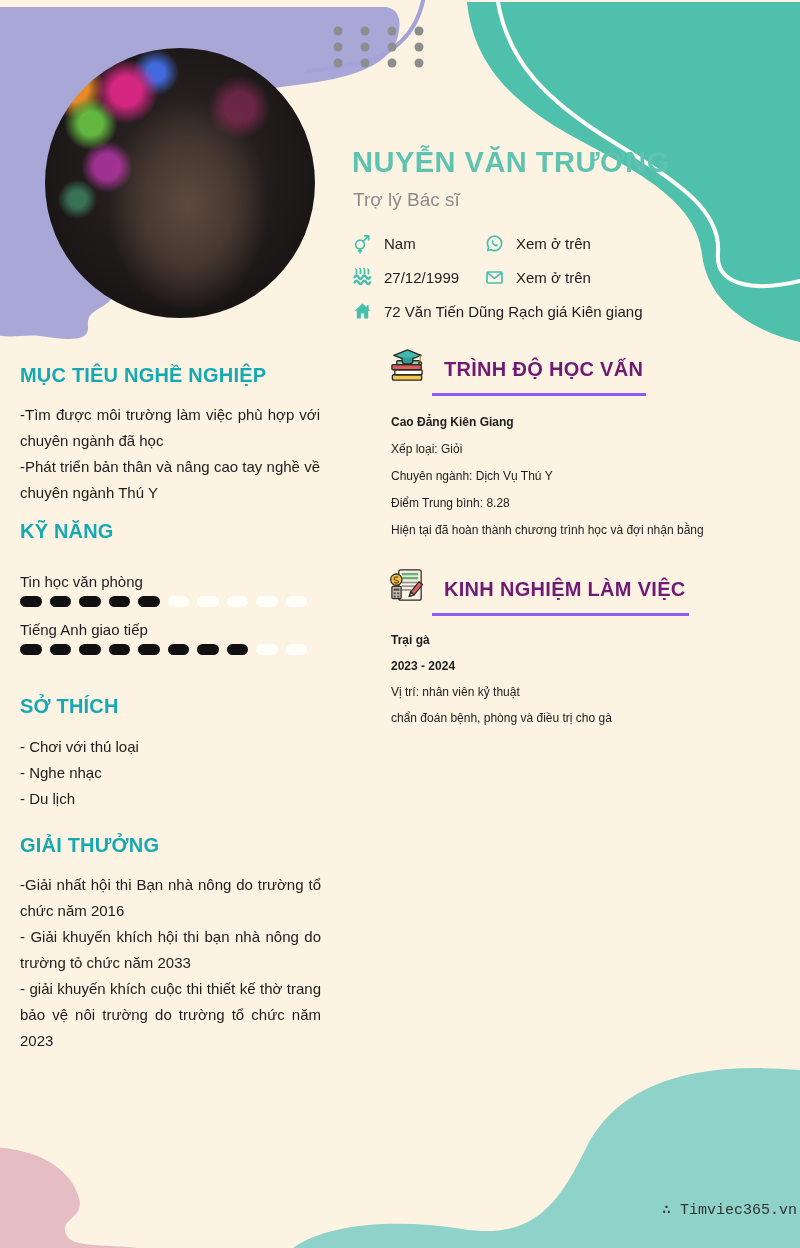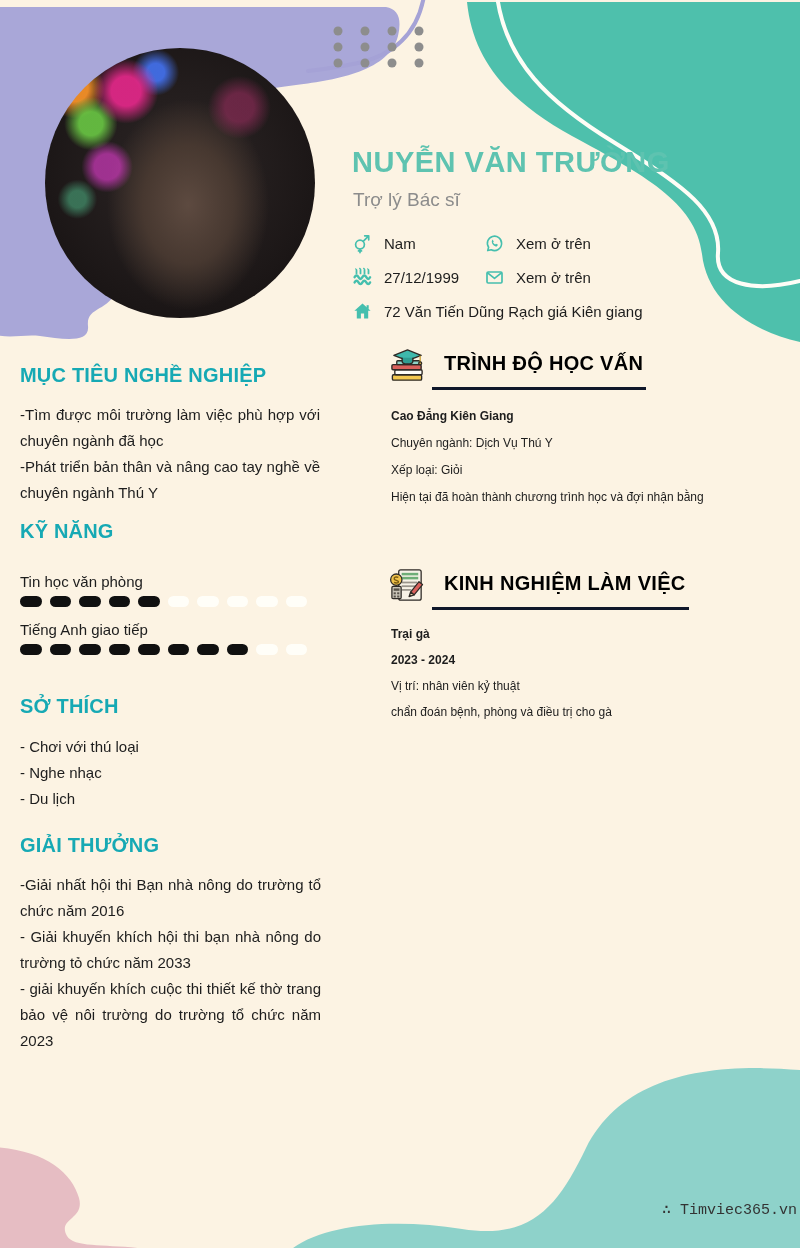--- a/index.html
+++ b/index.html
@@ -44,22 +44,22 @@
   .skill-pills{display:flex;gap:8px;}
   .pill{width:21.5px;height:11px;border-radius:6px;background:#fffef8;}
   .pill.filled{background:#101010;}
   .sec-hobbies{left:20px;top:695px;width:300px;}
   .sec-awards{left:20px;top:834px;width:301px;}
 
   .sec-edu{left:388px;top:346px;width:402px;}
   .sec-exp{left:388px;top:566px;width:402px;}
   .sec-header{display:flex;align-items:flex-start;gap:5px;}
   .sec-header svg{width:39px;height:40px;flex:none;}
-  .h-dark{margin:6px 0 0 0;font-size:20px;font-weight:bold;color:#000000;letter-spacing:.3px;
-    border-bottom:3px solid #0f172a;padding:0 3px 12px 12px;display:inline-block;}
+  .h-dark{margin:12px 0 0 0;font-size:20px;font-weight:bold;color:#701a75;letter-spacing:.3px;
+    border-bottom:3px solid #8b5cf6;padding:0 3px 12px 12px;display:inline-block;}
   .sec-body{margin-top:13px;padding-left:3px;font-size:12px;line-height:27px;}
   .sec-exp .sec-body{line-height:26px;margin-top:11px;}
   .bold{font-weight:bold;}
 
   .footer-brand{position:absolute;right:3px;top:1200px;z-index:3;
     font-family:"Liberation Mono","DejaVu Sans Mono",monospace;font-size:15px;color:#333;}
 </style>
 </head>
 <body>
 
@@ -195,22 +195,23 @@
         <path d="M20 3.5 L34 9 L20 14.5 L6 9 Z" fill="#3eb9ac"></path>
         <path d="M14.5 11.5 v3.6 c0 1.6 2.4 2.9 5.5 2.9 s5.5 -1.3 5.5 -2.9 v-3.6" fill="#2f9d92"></path>
         <path d="M33 9.5 v6.5" stroke="#caa23c" fill="none"></path>
         <circle cx="33" cy="17.2" r="1.5" fill="#f0c24b"></circle>
       </g>
     </svg>
     <h2 class="h-dark">TRÌNH ĐỘ HỌC VẤN</h2>
   </div>
   <div class="sec-body">
     <div class="bold">Cao Đẳng Kiên Giang</div>
+    <div>Xếp loại: Giỏi</div>
     <div>Chuyên ngành: Dịch Vụ Thú Y</div>
-    <div>Xếp loại: Giỏi</div>
+    <div>Điểm Trung bình: 8.28</div>
     <div>Hiện tại đã hoàn thành chương trình học và đợi nhận bằng</div>
   </div>
 </div>
 
 <div class="sec sec-exp">
   <div class="sec-header">
     <svg viewBox="0 0 40 40">
       <g stroke="#2e2a26" stroke-width="1.3" stroke-linejoin="round">
         <rect x="11" y="3.5" width="23" height="31" rx="2" fill="#f7f2e7"></rect>
         <rect x="14" y="6.5" width="17" height="2.6" fill="#6fae77" stroke="none"></rect>

